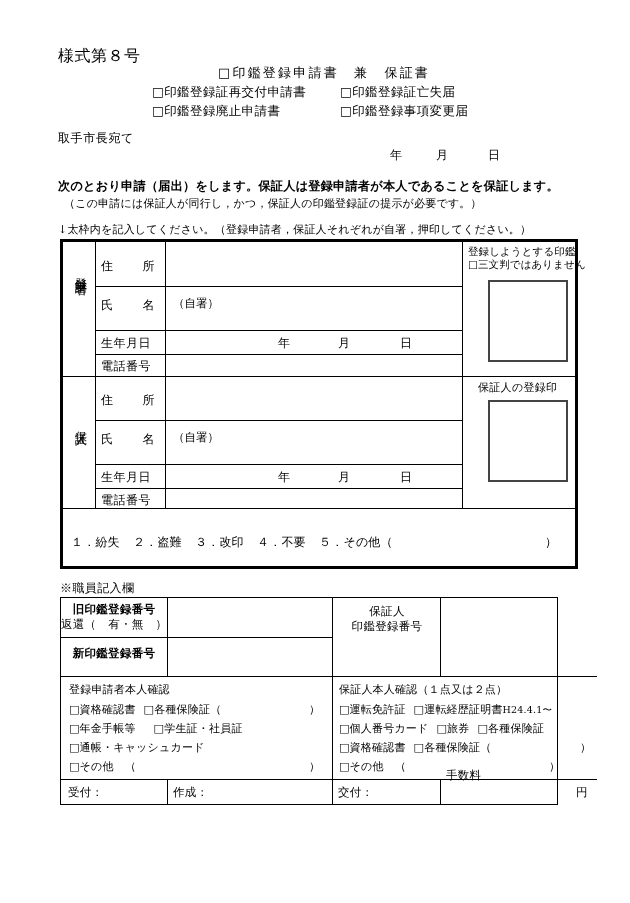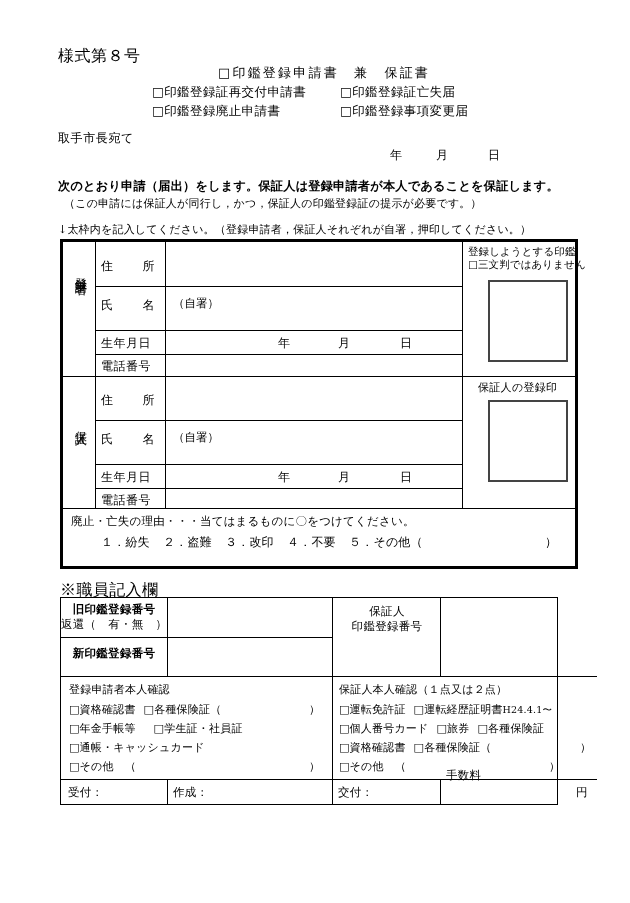--- a/index.html
+++ b/index.html
@@ -181,21 +181,21 @@
     font-size: 12px;
     letter-spacing: 0.2px;
   }
   .reason-2 .itm { display: inline-block; }
 
   
   .staff-head {
     position: absolute;
     left: 60px;
     top: 580px;
-    font-size: 16px;
+    font-size: 12px;
     letter-spacing: 0.4px;
   }
   .staff-box {
     position: absolute;
     left: 60px;
     top: 597px;
     width: 498px;
     height: 208px;
     border: 1px solid #000;
     box-sizing: border-box;
@@ -320,23 +320,22 @@
       <div class="dob-line" style="left:215px; top:227px;">
         <span class="y">年</span><span class="m">月</span><span>日</span>
       </div>
       <div style="position:absolute; left:110px; top:150px; width:280px; height:24px;"></div>
       <div style="position:absolute; left:180px; top:188px; width:210px; height:28px;"></div>
       <div style="position:absolute; left:110px; top:248px; width:280px; height:18px;"></div>
 
       <div class="guar-seal-head" style="left:415px; top:138px;">保証人の登録印</div>
       <div class="seal-box" style="left:425px; top:158px; width:80px; height:82px;"></div>
 
-      <div class="reason-1" style="left:8px; top:272px;">廃止・亡失の理由・・・当てはまるものに〇をつけてください。</div>
       <div class="reason-2" style="left:8px; top:292px;">
-        <span class="itm" style="width:62px;margin-left:30px;">１．紛失</span><span class="itm" style="width:62px;">２．盗難</span><span class="itm" style="width:62px;">３．改印</span><span class="itm" style="width:62px;">４．不要</span><span class="itm">５．その他（</span>
+        <span class="itm" style="width:62px;">１．紛失</span><span class="itm" style="width:62px;">２．盗難</span><span class="itm" style="width:62px;">３．改印</span><span class="itm" style="width:62px;">４．不要</span><span class="itm">５．その他（</span>
       </div>
       <div class="reason-2" style="left:482px; top:292px;">）</div>
       <div style="position:absolute; left:180px; top:290px; width:300px; height:16px;"></div>
 
     </div>
   </div>
 
   <div class="staff-head">※職員記入欄</div>
 
   <div class="staff-box">

